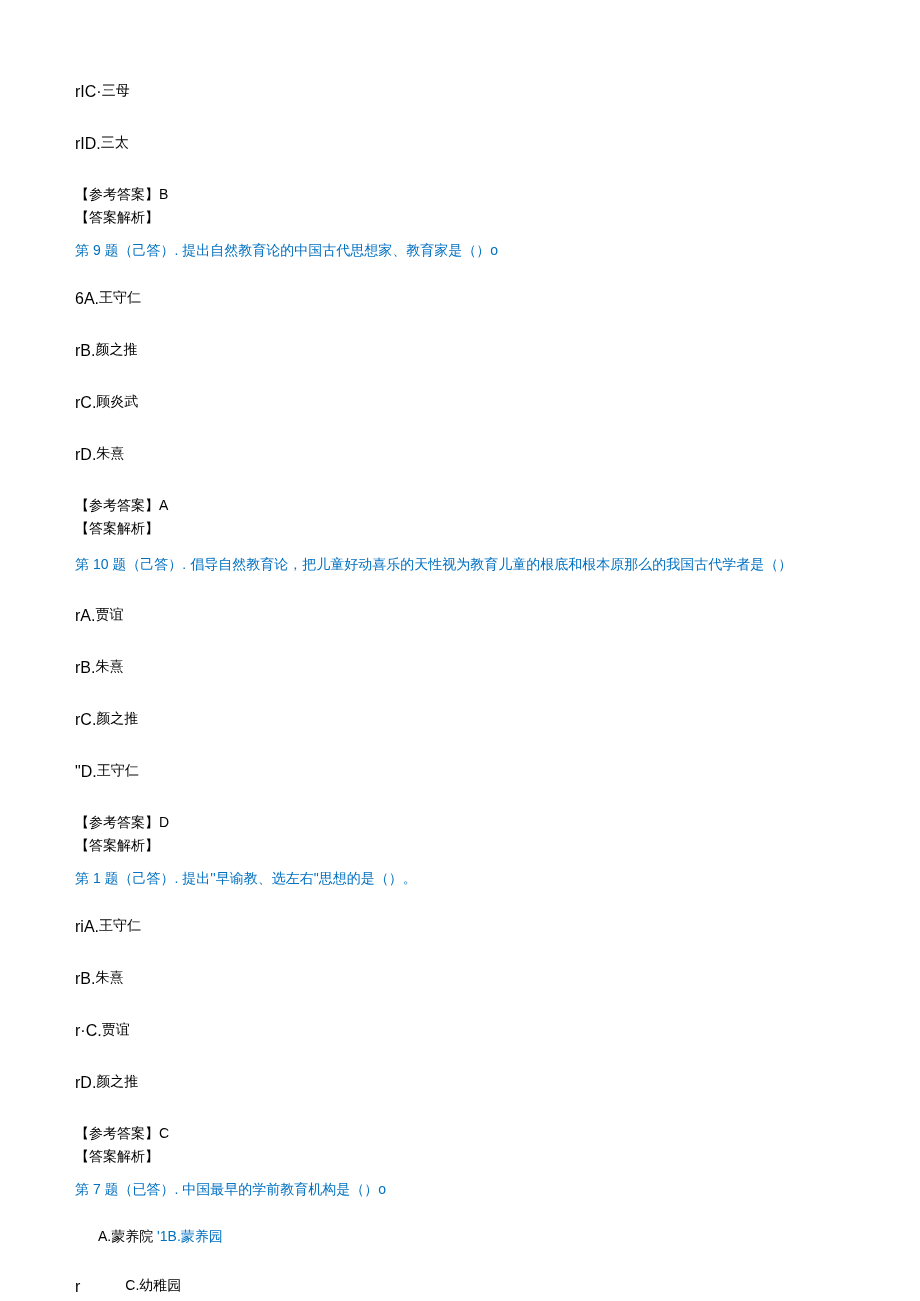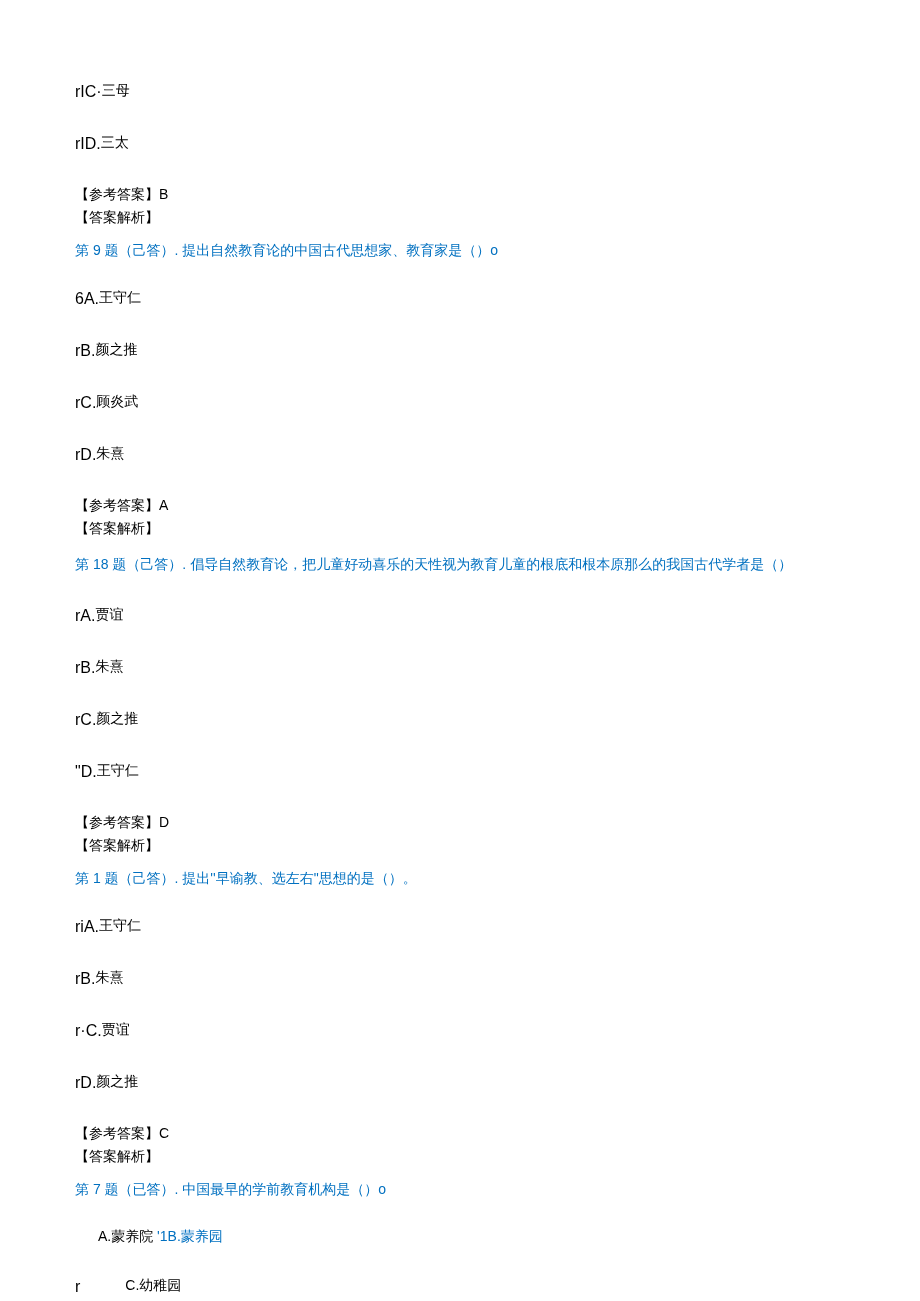--- a/index.html
+++ b/index.html
@@ -77,21 +77,21 @@
   <span class="prefix">rD.</span><span>朱熹</span>
 </div>
 <div class="answer-line">
   <span>【参考答案】</span><span>A</span>
 </div>
 <div class="analysis-line">
   <span>【答案解析】</span>
 </div>
 
 <div class="question-link multiline">
-  <span>第 18 题（己答）. </span><span>倡导自然教育论，把儿童好动喜乐的天性视为教育儿童的根底和根本原那么的我国古代学者是（）</span>
+  <span>第 10 题（己答）. </span><span>倡导自然教育论，把儿童好动喜乐的天性视为教育儿童的根底和根本原那么的我国古代学者是（）</span>
 </div>
 <div class="option">
   <span class="prefix">rA.</span><span>贾谊</span>
 </div>
 <div class="option">
   <span class="prefix">rB.</span><span>朱熹</span>
 </div>
 <div class="option">
   <span class="prefix">rC.</span><span>颜之推</span>
 </div>

